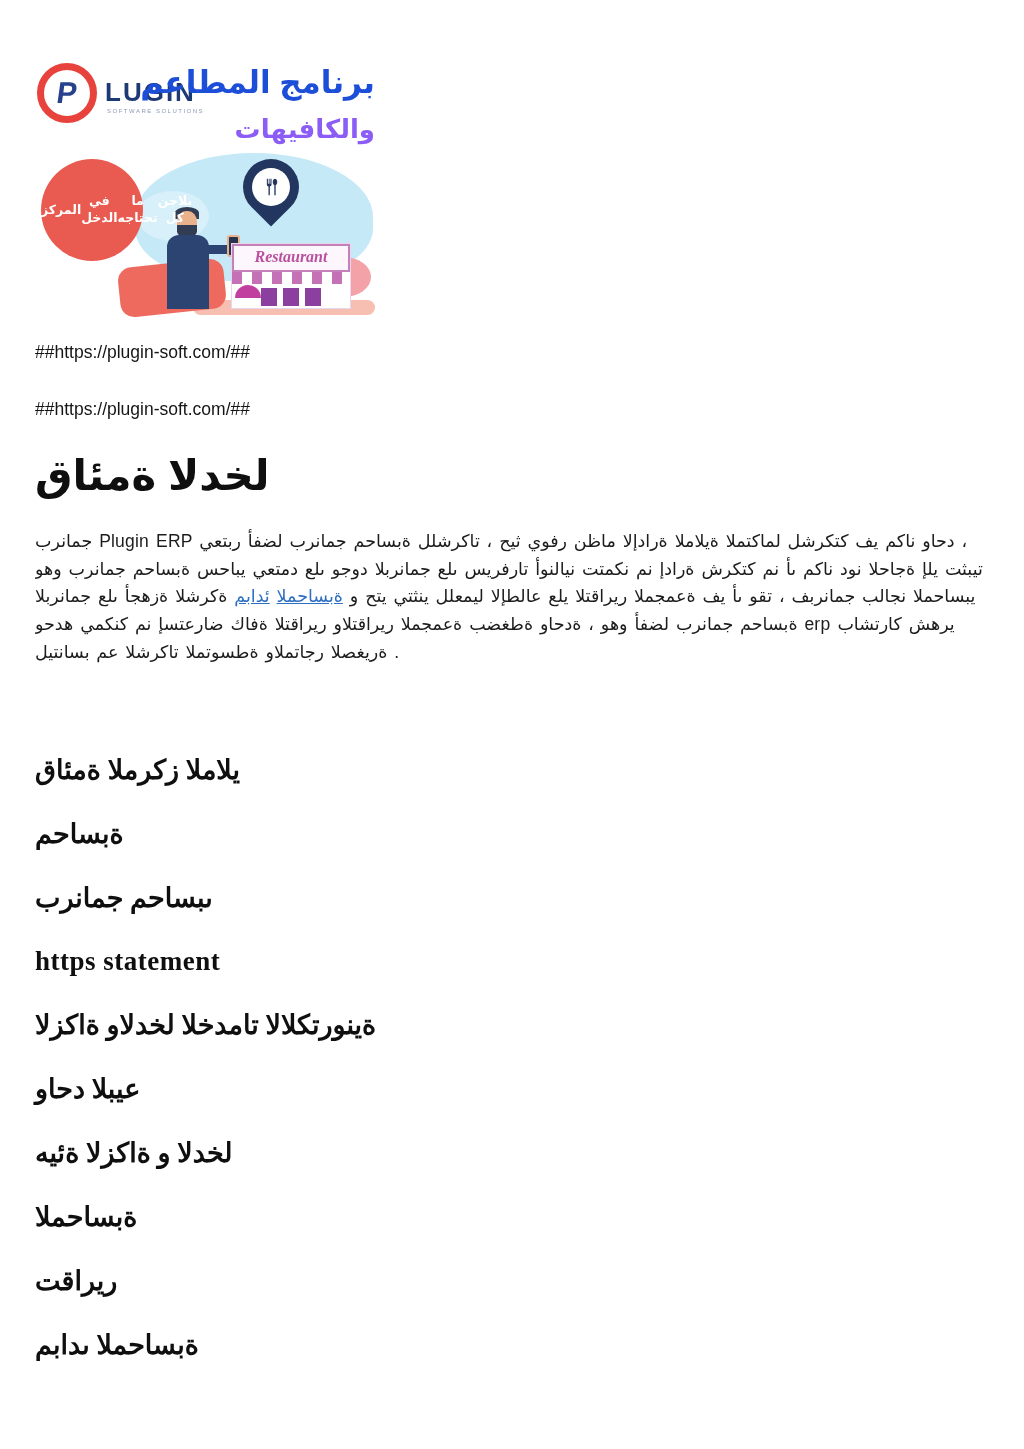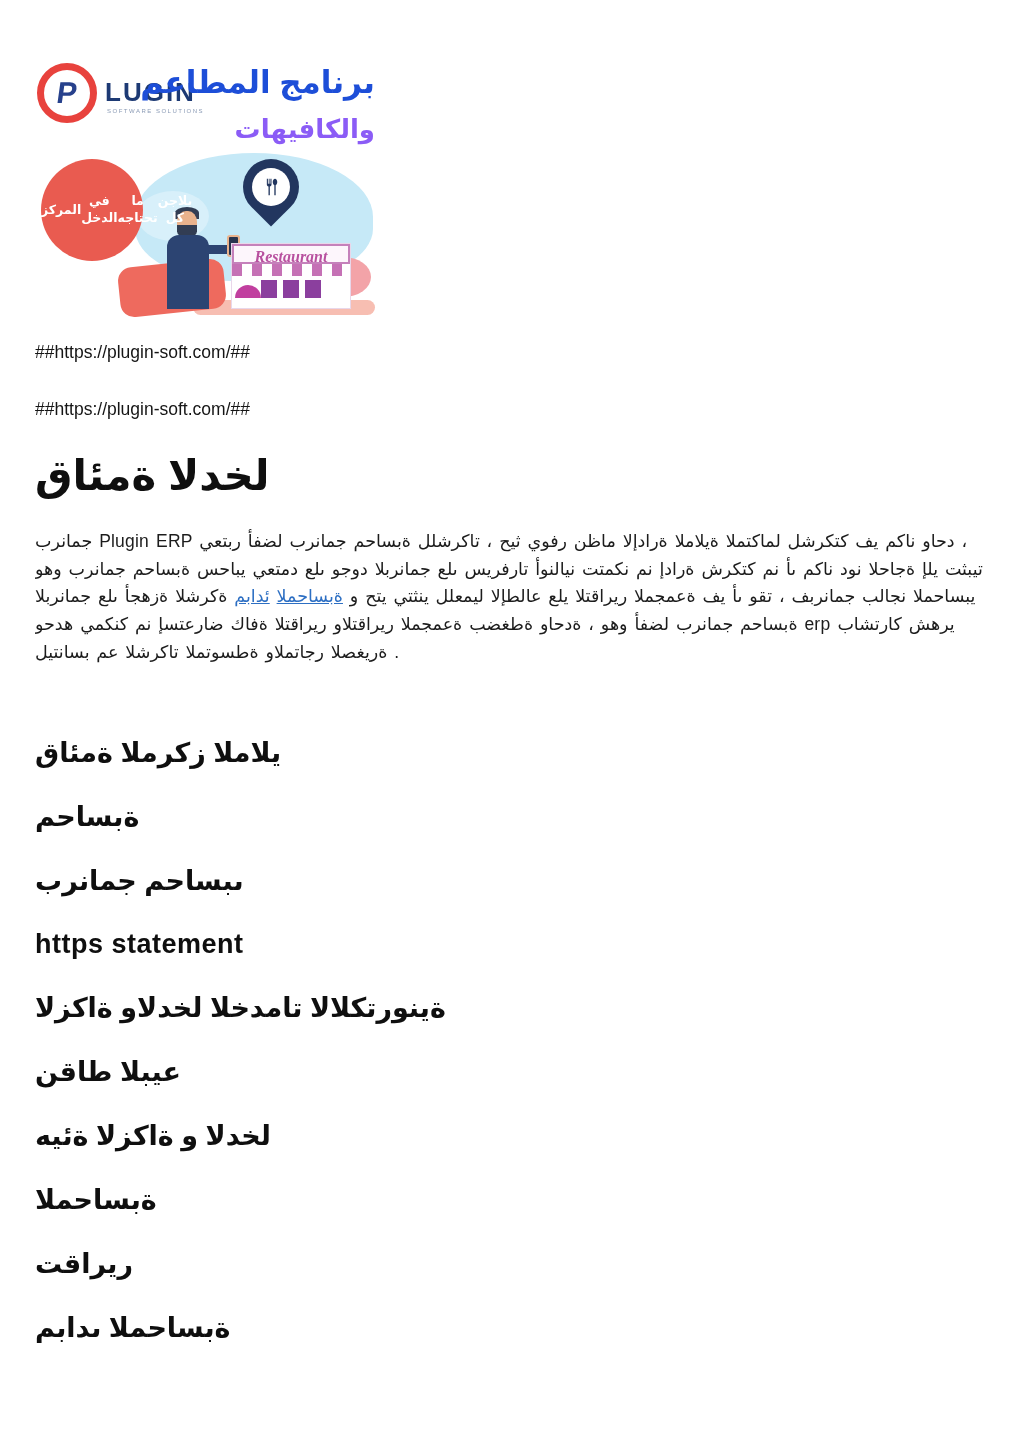--- a/index.html
+++ b/index.html
@@ -36,21 +36,21 @@
          border-radius:50% 50% 50% 0; transform:rotate(-45deg); z-index:4; }
   .pin-inner { position:absolute; left:9px; top:9px; width:38px; height:38px; background:#fff; border-radius:50%;
          transform:rotate(45deg); display:flex; align-items:center; justify-content:center; }
   .man-head { position:absolute; left:54px; top:66px; width:20px; height:24px; background:#e9b28c; border-radius:45%; z-index:2; }
   .man-hair { position:absolute; left:52px; top:62px; width:24px; height:12px; background:#323d53; border-radius:50% 50% 0 0; z-index:2; }
   .man-beard { position:absolute; left:54px; top:80px; width:20px; height:12px; background:#323d53; border-radius:0 0 45% 45%; z-index:2; }
   .man-body { position:absolute; left:44px; top:90px; width:42px; height:74px; background:#2c4472; border-radius:12px 12px 0 0; z-index:2; }
   .man-arm { position:absolute; left:82px; top:100px; width:26px; height:9px; background:#2c4472; border-radius:4px; z-index:2; }
   .phone { position:absolute; left:104px; top:90px; width:13px; height:22px; background:#28344e; border:2px solid #e9b28c; border-radius:3px; z-index:2; }
   .store { position:absolute; left:108px; top:98px; width:120px; height:66px; background:#fff; z-index:3; border:1px solid #e8d7ea; }
-  .store-sign { height:20px; border:2px solid #c581bb; background:#fdf6fc; color:#b8509f;
+  .store-sign { height:28px; border:2px solid #c581bb; background:#fdf6fc; color:#b8509f;
                 font-family:"Liberation Serif","DejaVu Serif",serif; font-style:italic; font-weight:bold;
                 font-size:16px; text-align:center; line-height:22px; }
   .store-awning { height:12px; background:repeating-linear-gradient(90deg,#c571b5 0 10px,#ffffff 10px 20px); }
   .store-windows { display:flex; gap:6px; justify-content:center; margin-top:4px; }
   .store-windows div { width:16px; height:18px; background:#8b3f9e; }
   .fan { position:absolute; left:112px; top:140px; width:26px; height:13px; background:#c13f9f; border-radius:13px 13px 0 0; z-index:4; }
   .tree { position:absolute; right:4px; top:112px; width:56px; height:40px; background:#f3a3a8; border-radius:50%; z-index:1; }
   .tree2 { position:absolute; right:40px; top:130px; width:40px; height:30px; background:#f3a3a8; border-radius:50%; z-index:1; }
   .redblob { position:absolute; left:-4px; bottom:-4px; width:106px; height:50px; background:#ee6a5e; border-radius:14px; transform:rotate(-6deg); z-index:1; }
   .pinkband { position:absolute; left:70px; right:0; bottom:-6px; height:15px; background:#f7beb2; border-radius:8px; z-index:0; }
@@ -59,21 +59,21 @@
   .mirror { direction:ltr; unicode-bidi:bidi-override; text-align:left; }
   .urlline { margin:0; font-size:17.5px; color:#151515; }
   .url1 { margin-top:33px; }
   .url2 { margin-top:36px; }
   h1.pagetitle { margin:31px 0 0 0; font-size:42px; font-weight:700; color:#0f0f0f; letter-spacing:0.5px; }
   .bodytext {
     margin:28px 0 0 0; width:957px; height:188px; overflow:hidden;
     font-size:17.5px; line-height:27.7px; color:#1c1c1c; letter-spacing:0.2px; word-spacing:2px;
   }
   .bodytext a { color:#2d6fc3; text-decoration:underline;margin-top:36px; }
-  .sections { margin-top:21px; }
+  .sections { margin-top:38px;font-family:Liberation Serif, serif; }
   .sec { margin:0 0 32px 0; font-size:27px; font-weight:700; color:#0f0f0f; letter-spacing:0.5px; }
 </style>
 </head>
 <body>
 
 <div class="content">
 
   <div class="banner">
     <div class="logo-circle">
       <span class="logo-p">P</span>
@@ -137,20 +137,20 @@
   <h1 class="pagetitle mirror">قائمة الدخل</h1>
 
   <p class="bodytext mirror"><span>برنامج Plugin ERP يعتبر أفضل برنامج محاسبة للشركات ، حيث يوفر نظام الإدارة المالية المتكامل لشركتك في مكان واحد ، وهو برنامج محاسبة سحابي يعتمد على وجود البرنامج على سيرفرات أونلاين تتمكن من إدارة شركتك من أى مكان دون الحاجة إلي تثبيت البرنامج على أجهزة الشركة </span><a href="#" class="mirror">مبادئ</a><span> </span><a href="#" class="mirror">المحاسبة</a><span> و حتي يتثني للعميل الإطلاع علي التقارير المجمعة في أى وقت ، فبرنامج بلاجن المحاسبي وحده يمكنك من إستعراض كافة التقارير والتقارير المجمعة بضغطة واحدة ، وهو أفضل برنامج محاسبة erp باشتراك شهري ليتناسب مع الشركات المتوسطة والمتاجر الصغيرة .</span></p>
 
   <div class="sections">
     <h2 class="sec mirror">قائمة المركز المالي</h2>
     <h2 class="sec mirror">محاسبة</h2>
     <h2 class="sec mirror">برنامج محاسبى</h2>
     <h2 class="sec">https statement</h2>
     <h2 class="sec mirror">الزكاة والدخل الخدمات الالكترونية</h2>
-    <h2 class="sec mirror">نقاط البيع</h2>
+    <h2 class="sec mirror">واحد البيع</h2>
     <h2 class="sec mirror">هيئة الزكاة و الدخل</h2>
     <h2 class="sec mirror">المحاسبة</h2>
     <h2 class="sec mirror">تقارير</h2>
     <h2 class="sec mirror">مبادى المحاسبة</h2>
   </div>
 
 </div>
 
 </body></html>

